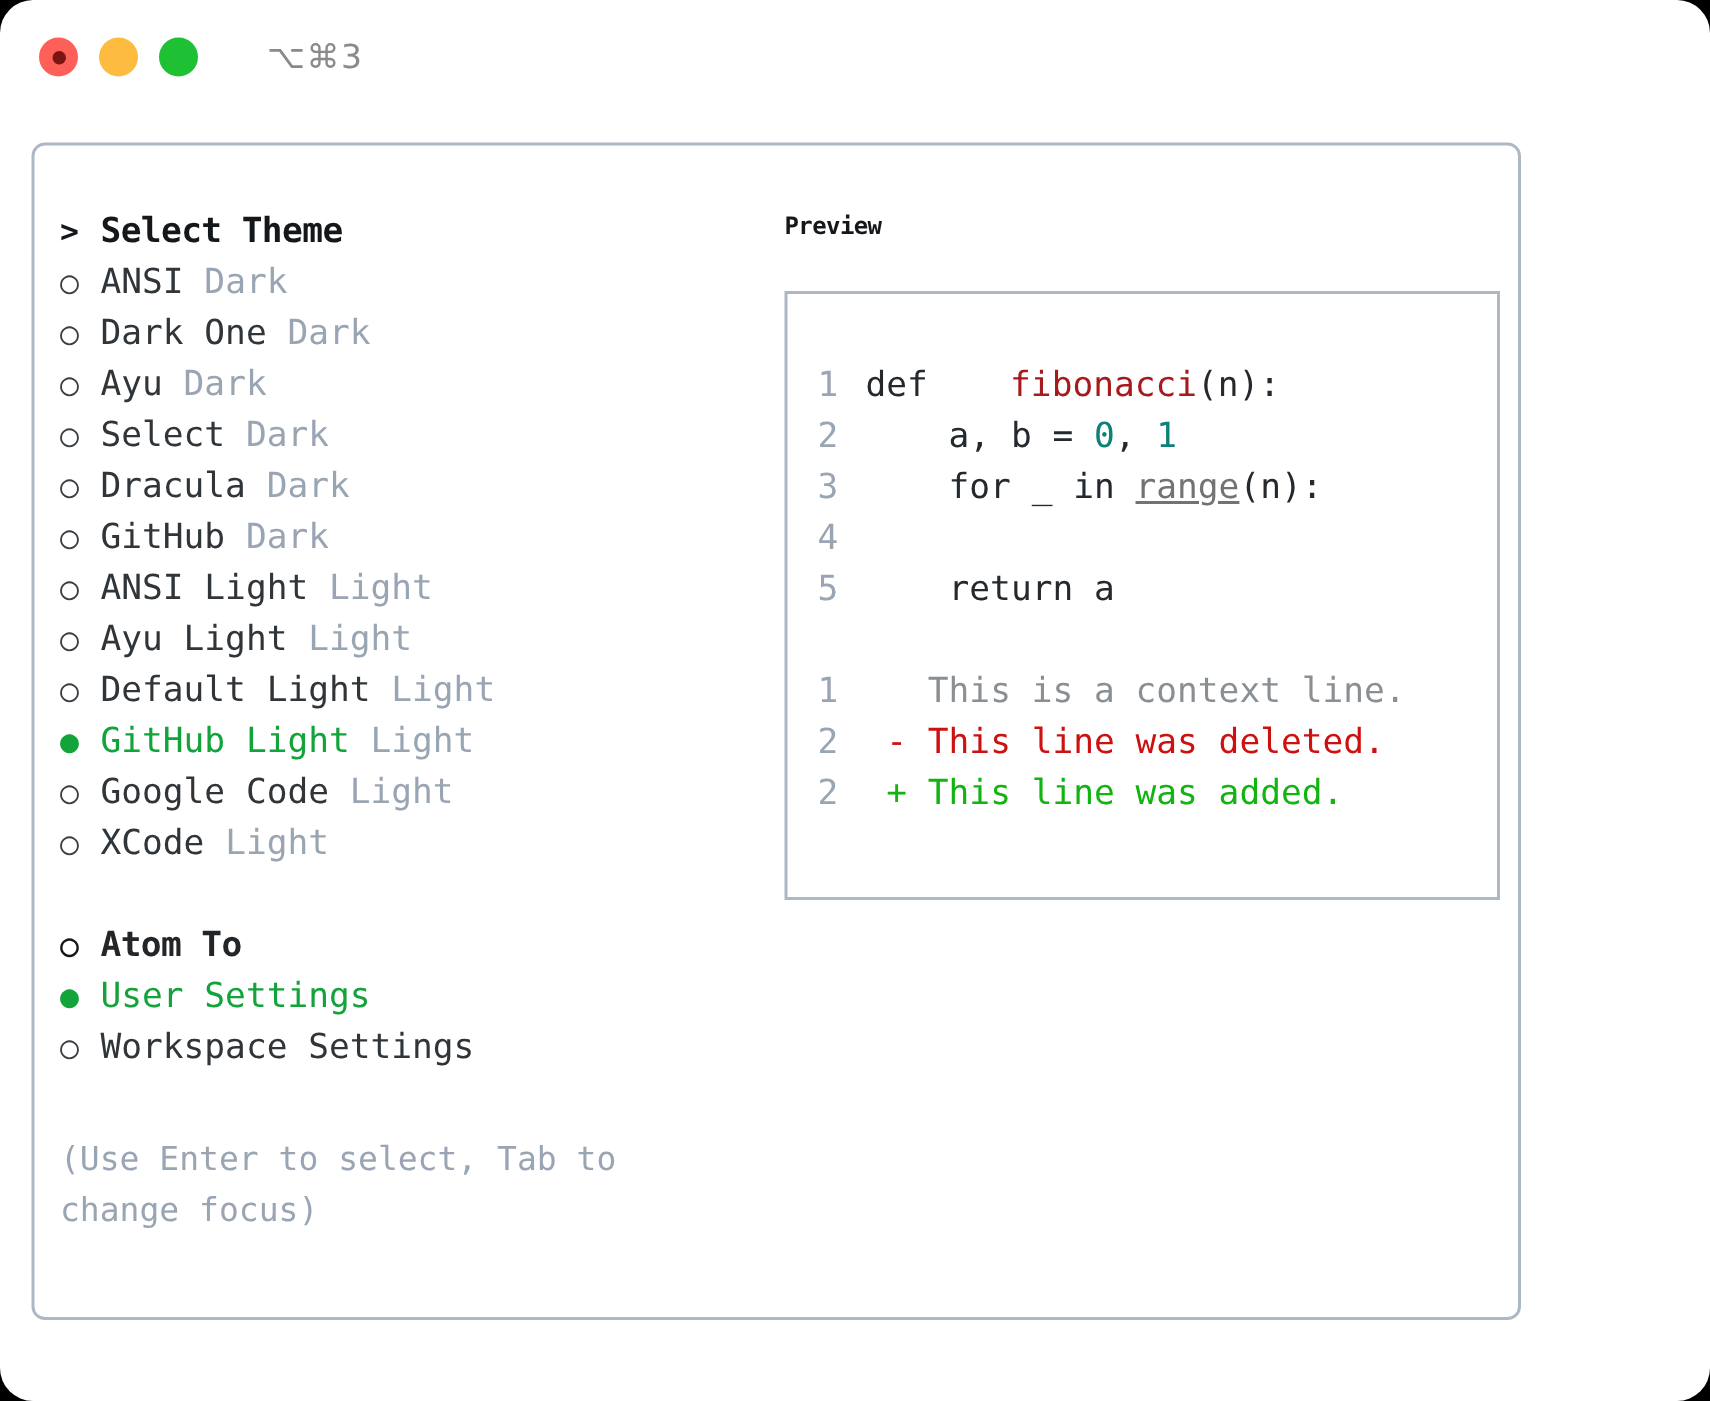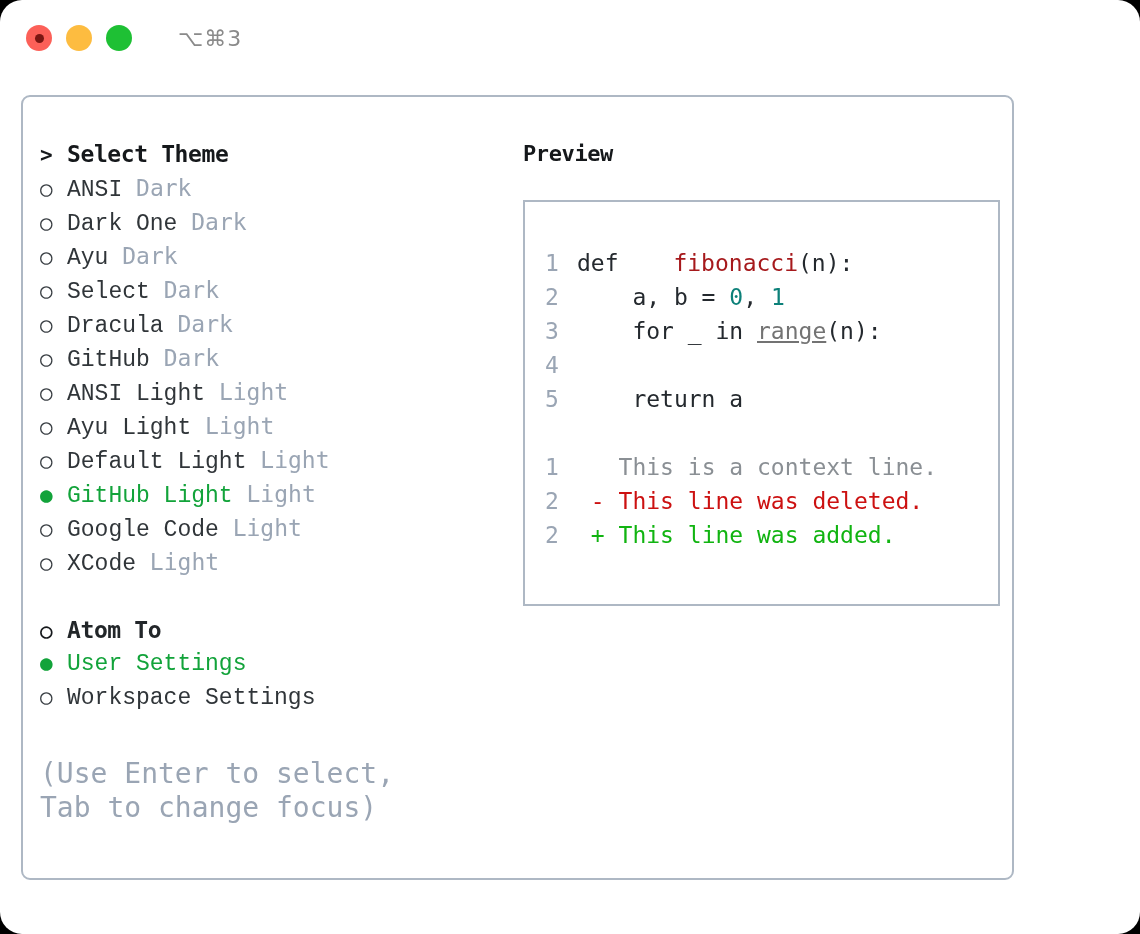--- a/index.html
+++ b/index.html
@@ -98,44 +98,44 @@
   .marker.sel   { color: #12a33a; }
   .marker.blank { color: transparent; }
 
   .heading {
     font-weight: bold;
     color: #15181b;
     letter-spacing: -0.4px;
   }
   .heading .marker { color: #15181b; font-weight: bold; }
 
-  .theme-name { color: #303539; font-family: Liberation Mono, monospace; }
+  .theme-name { color: #303539; }
   .theme-name.sel { color: #12a33a; }
   .theme-kind { color: #9aa5b4; }
 
   #apply-heading {
     color: #222629;
     margin-top: 34px;
   }
 
   #hint {
     margin-top: 38px;
-    font-size: 28px;
+    font-size: 22px;
     line-height: 34px;
     color: #9aa5b4;
     width: 420px;
   }
 
   
   #right-col {
     margin-left: 23px;
     flex: none;
   }
   #preview-label {
-    font-size: 22px;
+    font-size: 16px;
     font-weight: bold;
     color: #15181b;
     letter-spacing: -0.4px;
     margin-bottom: 34px;
   }
   #preview-box {
     width: 477px;
     height: 406px;
     border: 2px solid #aeb8c4;
     box-sizing: border-box;

